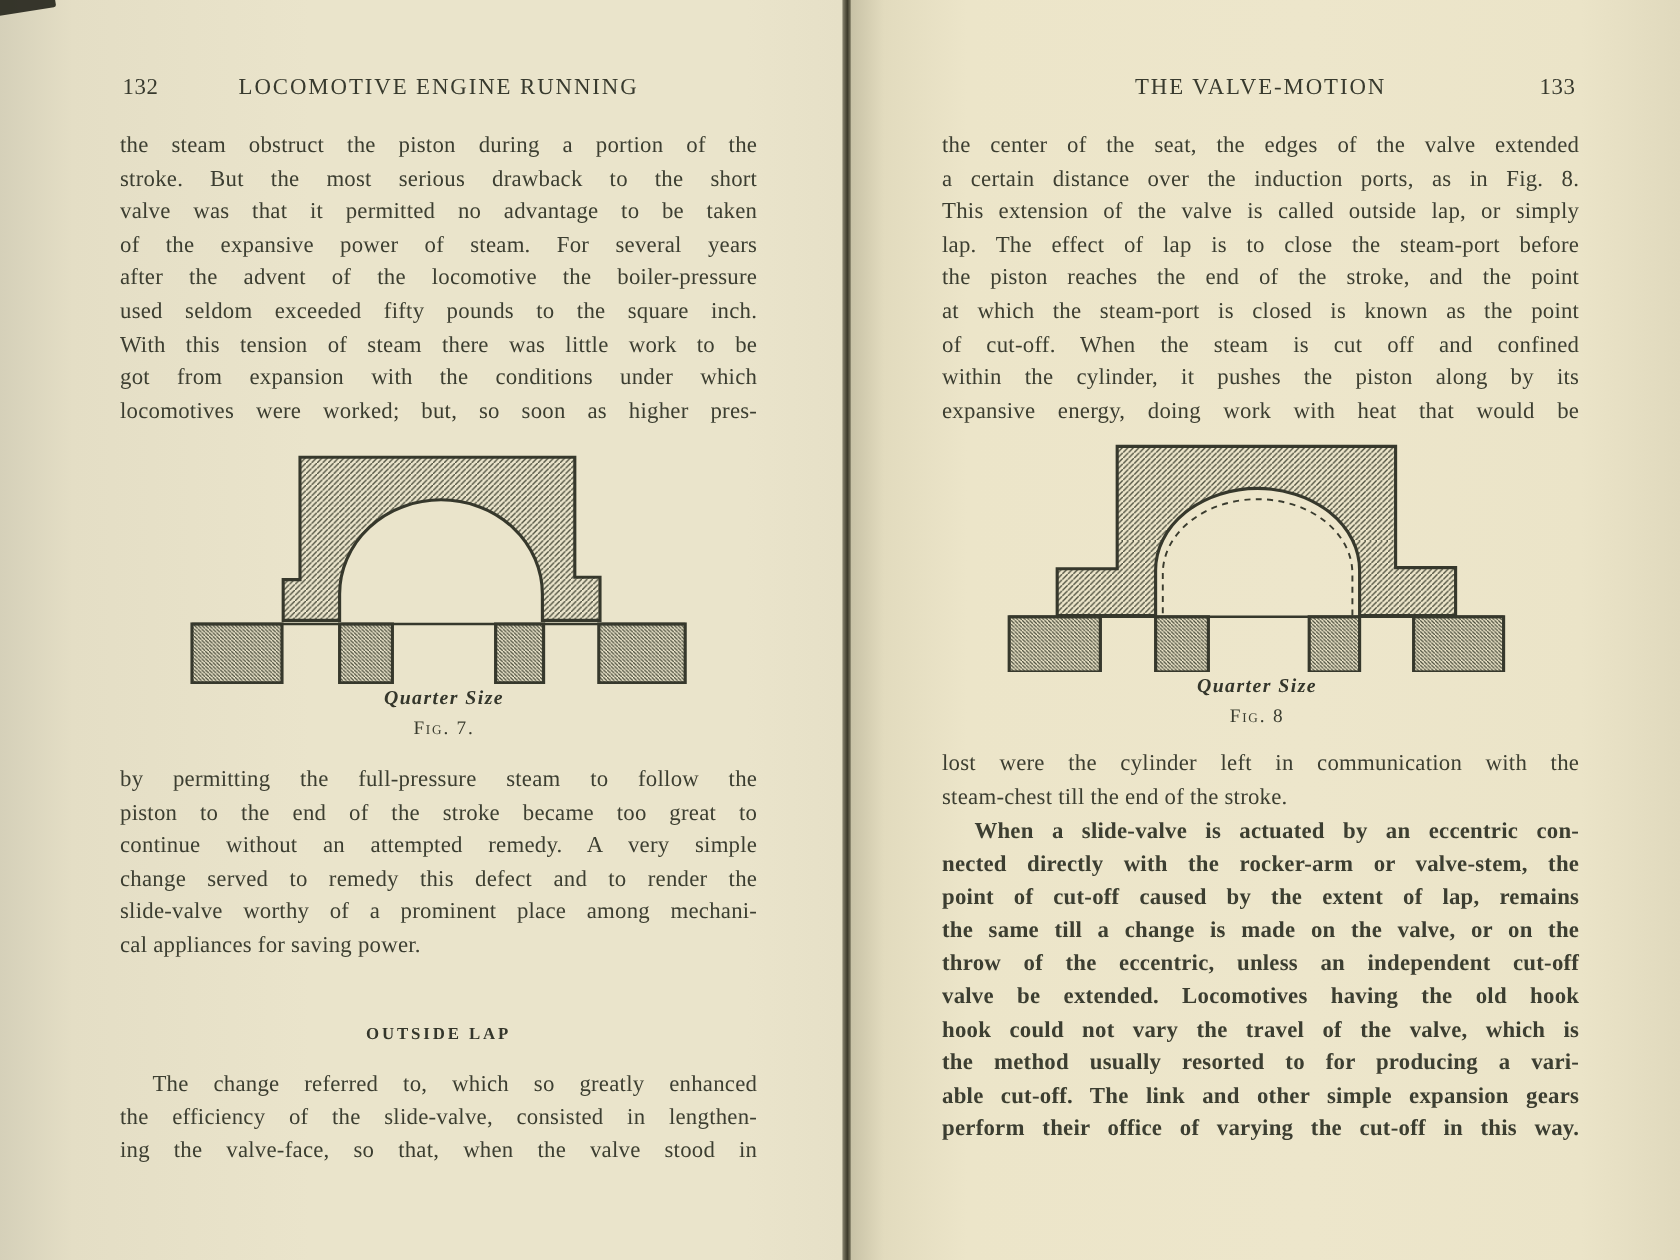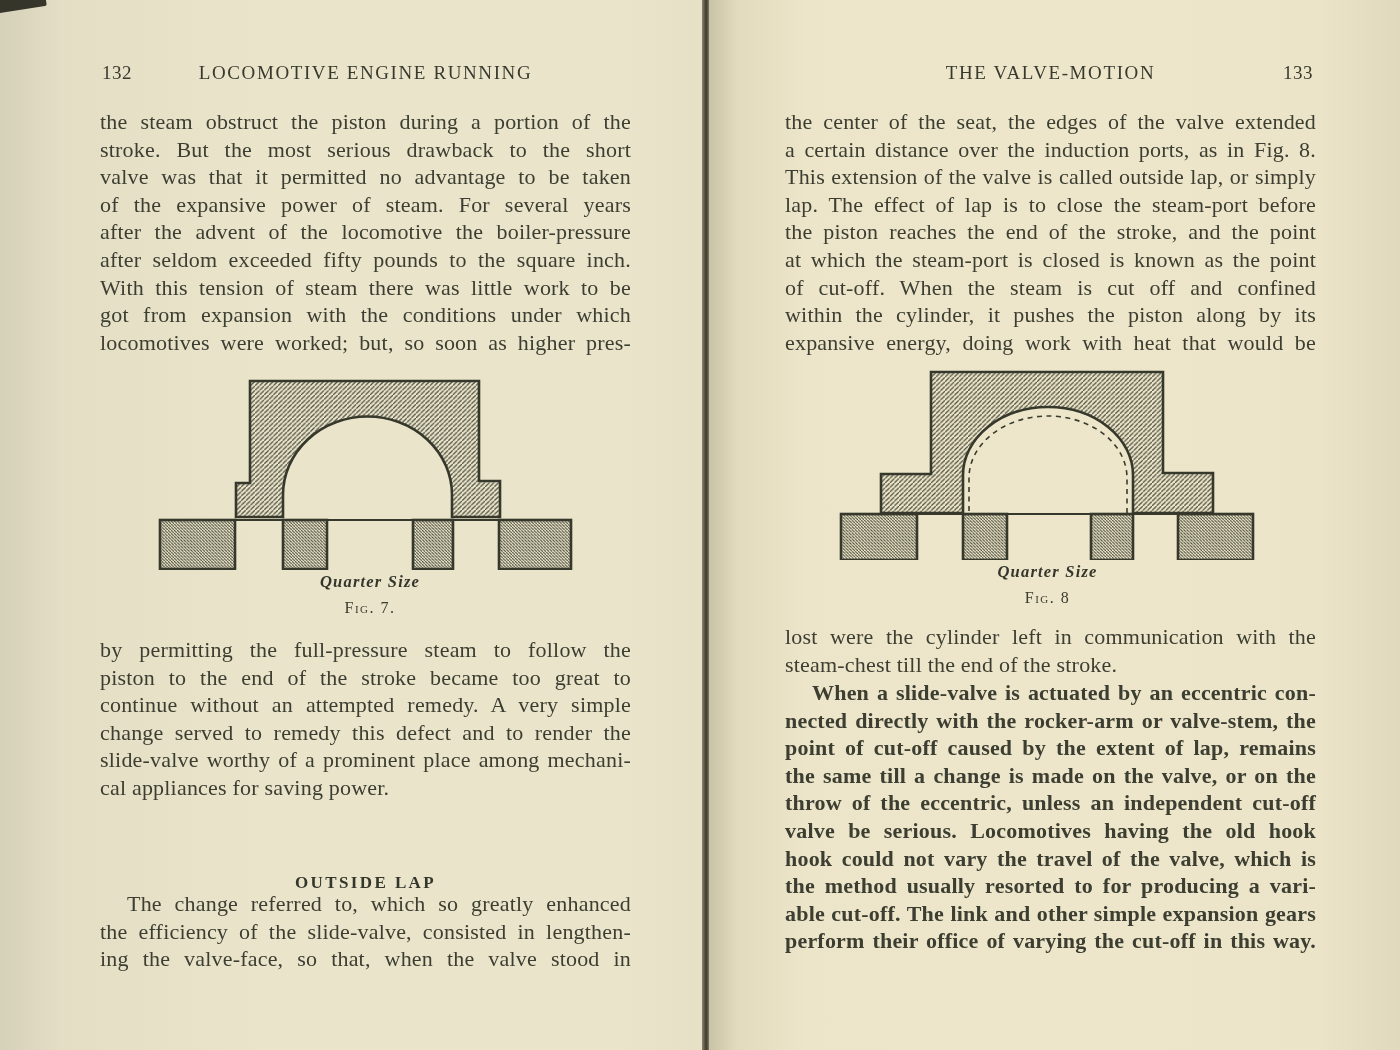--- a/index.html
+++ b/index.html
@@ -24,27 +24,27 @@
   }
   .corner-mark{
     position:absolute;left:-8px;top:-5px;width:54px;height:15px;
     background:#23231b;transform:rotate(-9deg);border-radius:2px;opacity:.9;
   }
   .txtcol{position:absolute;width:531px;color:#3c3e31;}
   .runhead{position:absolute;width:531px;height:26px;font-size:19px;color:#383a2e;}
   .runhead .title{display:block;text-align:center;letter-spacing:1.6px;}
   .runhead .pnum-l{position:absolute;left:2px;top:0;letter-spacing:.5px;}
   .runhead .pnum-r{position:absolute;right:3px;top:0;letter-spacing:.5px;text-align:right;}
-  .tl{height:27.6px;line-height:27.6px;font-size:22px;letter-spacing:.2px;white-space:normal;}
+  .tl{height:27.6px;line-height:27.6px;font-size:19px;letter-spacing:.2px;white-space:normal;}
   .jl{text-align:justify;text-align-last:justify;}
   .nj{text-align:left;}
   .ind{text-indent:27px;}
   .sechead{
     position:absolute;width:531px;text-align:center;
-    font-size:17px;font-weight:bold;letter-spacing:2.4px;color:#34362b;margin-top:18px;
+    font-size:14px;font-weight:bold;letter-spacing:2.4px;color:#34362b;
   }
   .figure{position:absolute;}
   .figure svg{display:block;}
   .fig-scale{
     text-align:center;font-style:italic;font-weight:bold;
     font-size:16.5px;letter-spacing:1.2px;color:#34362b;line-height:18px;margin-top:3px;
   }
   .fig-label{
     text-align:center;font-variant:small-caps;font-size:16px;
     letter-spacing:1.5px;color:#3a3c2f;line-height:18px;margin-top:8px;
@@ -72,21 +72,21 @@
     <span class="pnum-l">132</span>
     <span class="title">LOCOMOTIVE ENGINE RUNNING</span>
   </div>
 
   <div class="txtcol" style="left:100px;top:108px;">
       <div class="tl jl">the steam obstruct the piston during a portion of the</div>
       <div class="tl jl">stroke.  But the most serious drawback to the short</div>
       <div class="tl jl">valve was that it permitted no advantage to be taken</div>
       <div class="tl jl">of the expansive power of steam.  For several years</div>
       <div class="tl jl">after the advent of the locomotive the boiler-pressure</div>
-      <div class="tl jl">after seldom exceeded fifty pounds to the square inch.</div>
+      <div class="tl jl">used seldom exceeded fifty pounds to the square inch.</div>
       <div class="tl jl">With this tension of steam there was little work to be</div>
       <div class="tl jl">got from expansion with the conditions under which</div>
       <div class="tl jl">locomotives were worked;  but, so soon as higher pres-</div>
     </div>
 
   <div class="figure" style="left:140px;top:372px;width:460px;">
     <svg width="460" height="198" viewBox="0 0 460 198">
 
       <path d="M110,9 H339 V109 H360 V145 H312 V123 A84.5,78.5 0 0 0 143,123 V145 H96 V111 H110 Z" fill="url(#hatchBody)" stroke="#36382c" stroke-width="2.6"></path>
 
@@ -160,21 +160,21 @@
       <div class="tl jl">lost were the cylinder left in communication with the</div>
       <div class="tl nj">steam-chest till the end of the stroke.</div>
     </div>
 
   <div class="txtcol" style="left:76px;top:679px;font-weight:bold;">
       <div class="tl jl ind">When a slide-valve is actuated by an eccentric con-</div>
       <div class="tl jl">nected directly with the rocker-arm or valve-stem, the</div>
       <div class="tl jl">point of cut-off caused by the extent of lap, remains</div>
       <div class="tl jl">the same till a change is made on the valve, or on the</div>
       <div class="tl jl">throw of the eccentric, unless an independent cut-off</div>
-      <div class="tl jl">valve be serious.  Locomotives having the old hook</div>
+      <div class="tl jl">valve be extended.  Locomotives having the old hook</div>
       <div class="tl jl">hook could not vary the travel of the valve, which is</div>
       <div class="tl jl">the method usually resorted to for producing a vari-</div>
       <div class="tl jl">able cut-off.  The link and other simple expansion gears</div>
       <div class="tl jl">perform their office of varying the cut-off in this way.</div>
     </div>
 </div>
 
 <div class="gutter"></div>
 
 </body></html>

